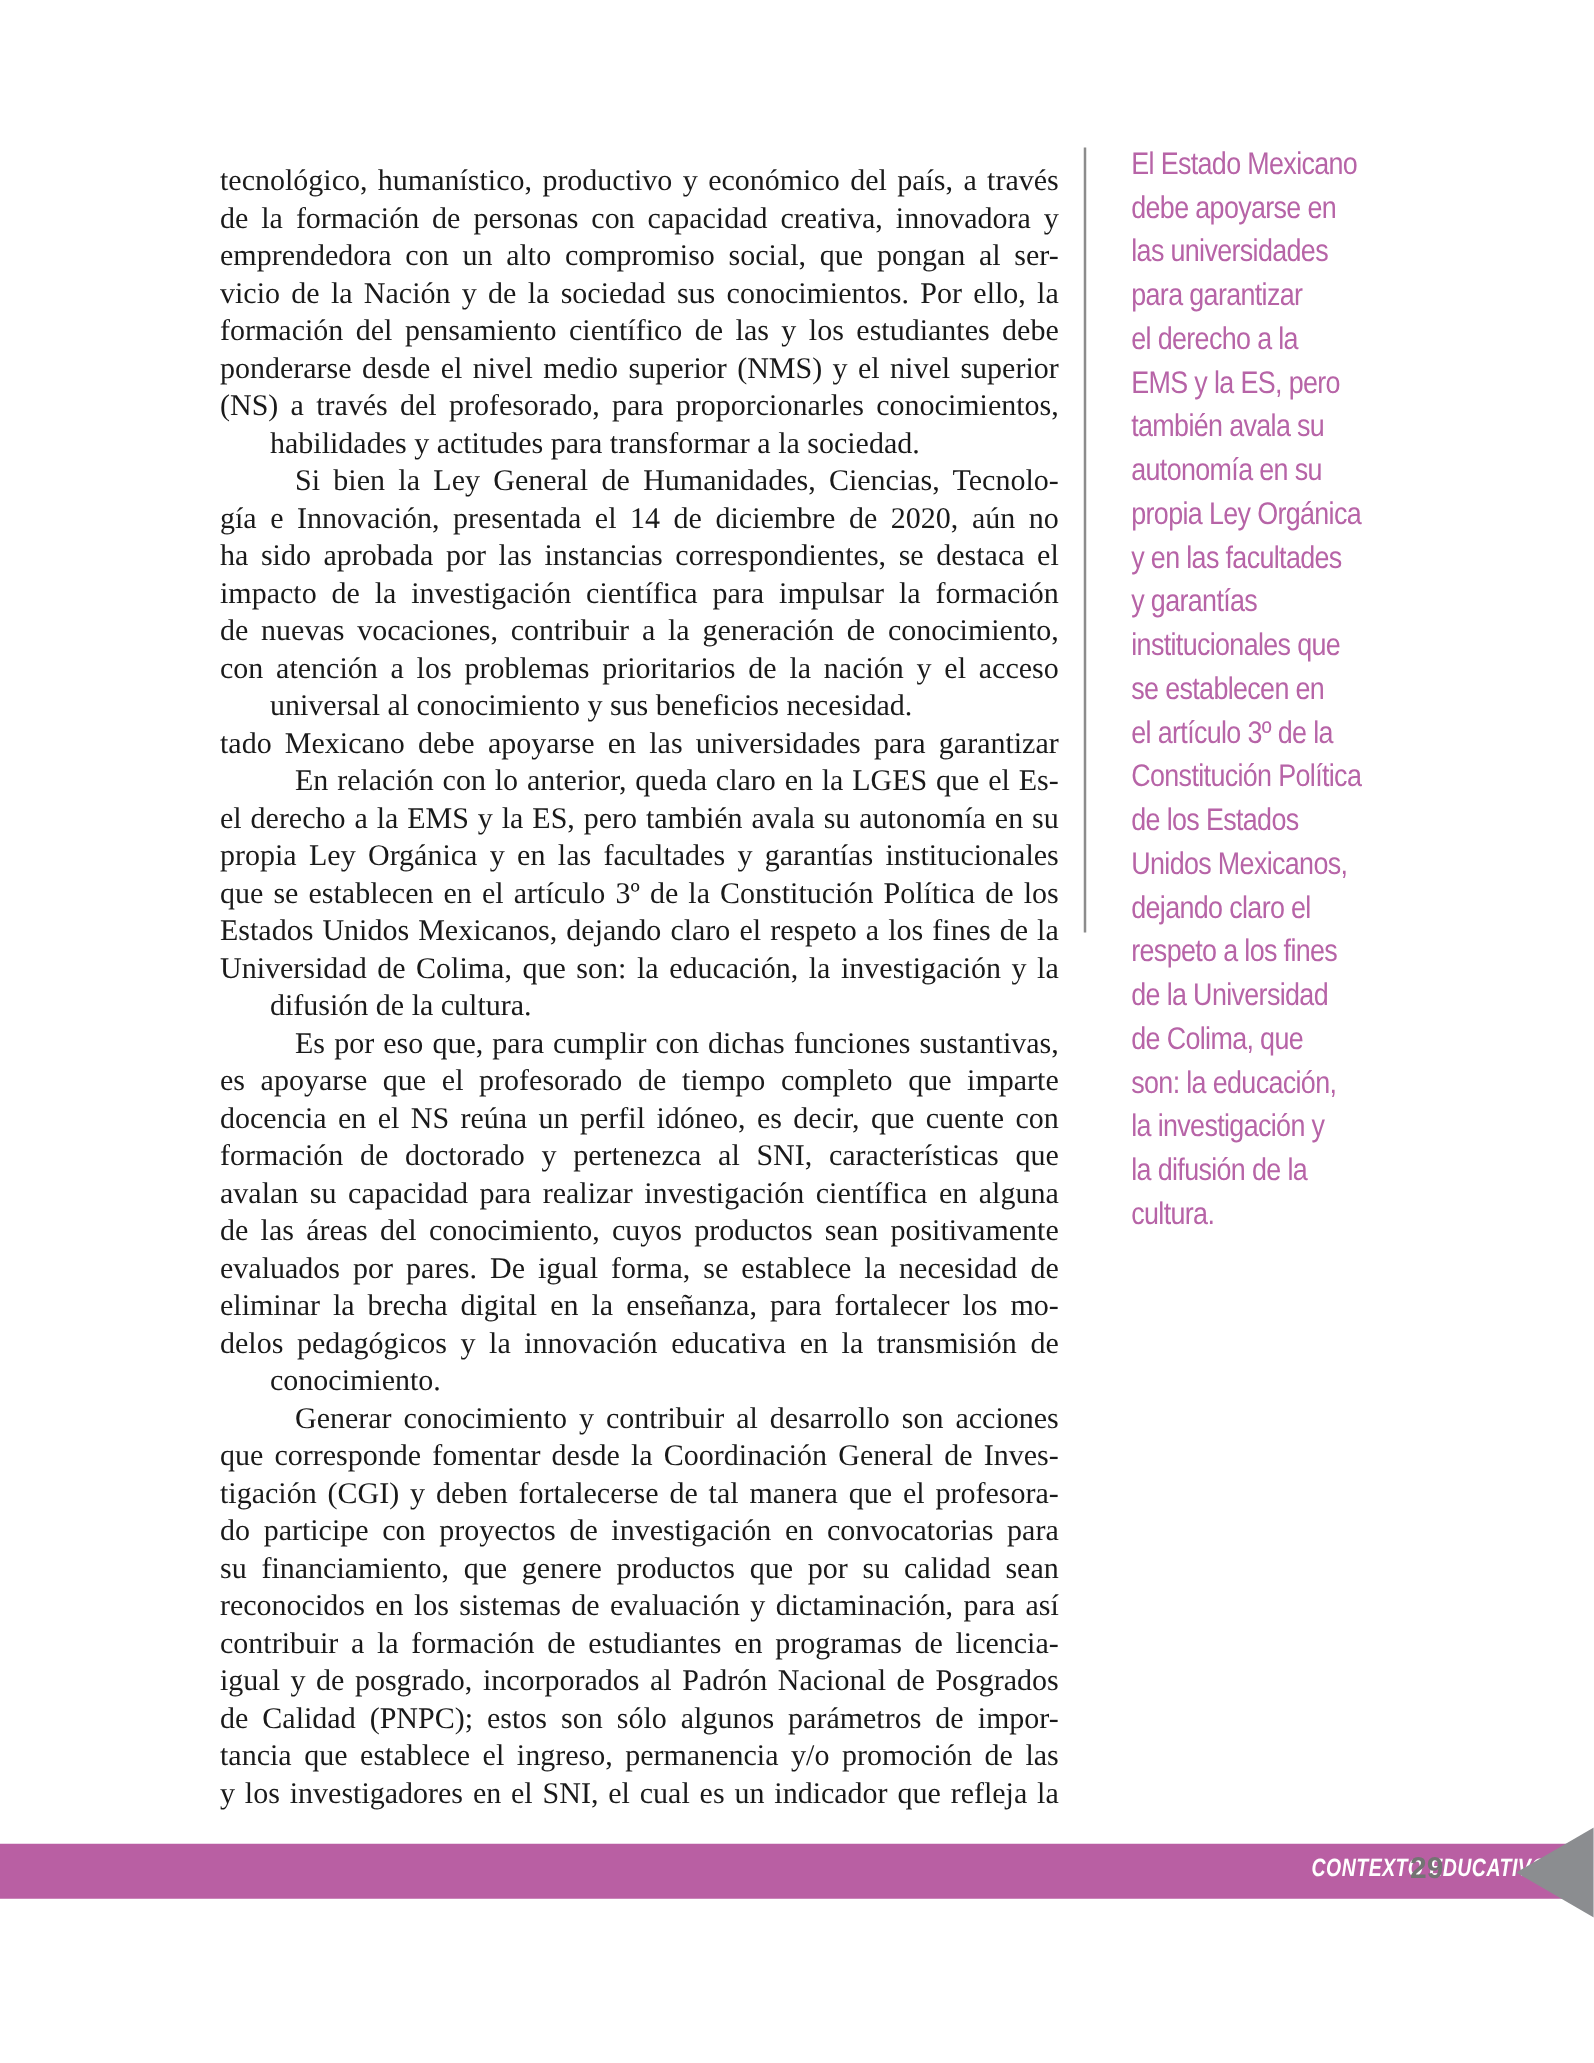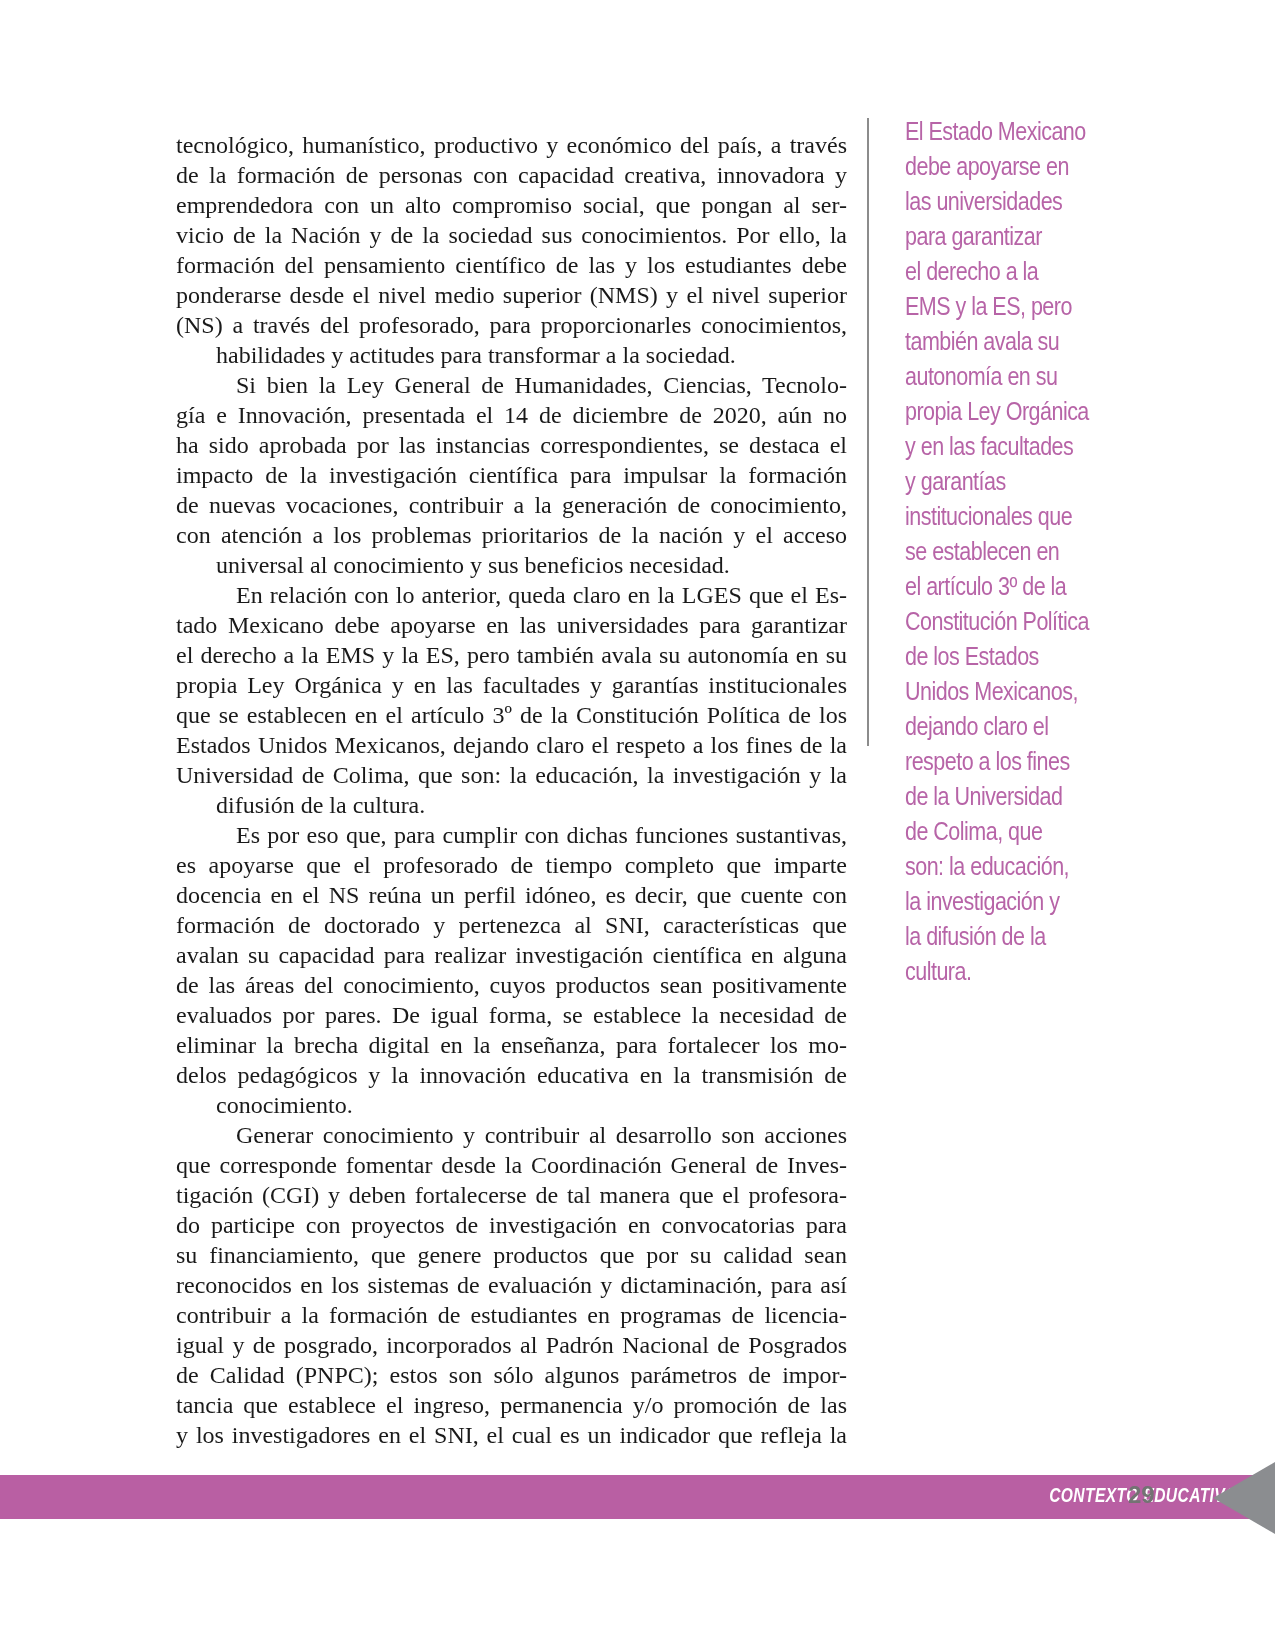--- a/index.html
+++ b/index.html
@@ -54,22 +54,22 @@
     <span class="line">ponderarse desde el nivel medio superior (NMS) y el nivel superior</span>
     <span class="line">(NS) a través del profesorado, para proporcionarles conocimientos,</span>
     <span class="line last">habilidades y actitudes para transformar a la sociedad.</span>
     <span class="line indent">Si bien la Ley General de Humanidades, Ciencias, Tecnolo-</span>
     <span class="line">gía e Innovación, presentada el 14 de diciembre de 2020, aún no</span>
     <span class="line">ha sido aprobada por las instancias correspondientes, se destaca el</span>
     <span class="line">impacto de la investigación científica para impulsar la formación</span>
     <span class="line">de nuevas vocaciones, contribuir a la generación de conocimiento,</span>
     <span class="line">con atención a los problemas prioritarios de la nación y el acceso</span>
     <span class="line last">universal al conocimiento y sus beneficios necesidad.</span>
+    <span class="line">tado Mexicano debe apoyarse en las universidades para garantizar</span>
     <span class="line indent">En relación con lo anterior, queda claro en la LGES que el Es-</span>
-    <span class="line">tado Mexicano debe apoyarse en las universidades para garantizar</span>
     <span class="line">el derecho a la EMS y la ES, pero también avala su autonomía en su</span>
     <span class="line">propia Ley Orgánica y en las facultades y garantías institucionales</span>
     <span class="line">que se establecen en el artículo 3º de la Constitución Política de los</span>
     <span class="line">Estados Unidos Mexicanos, dejando claro el respeto a los fines de la</span>
     <span class="line">Universidad de Colima, que son: la educación, la investigación y la</span>
     <span class="line last">difusión de la cultura.</span>
     <span class="line indent">Es por eso que, para cumplir con dichas funciones sustantivas,</span>
     <span class="line">es apoyarse que el profesorado de tiempo completo que imparte</span>
     <span class="line">docencia en el NS reúna un perfil idóneo, es decir, que cuente con</span>
     <span class="line">formación de doctorado y pertenezca al SNI, características que</span>

